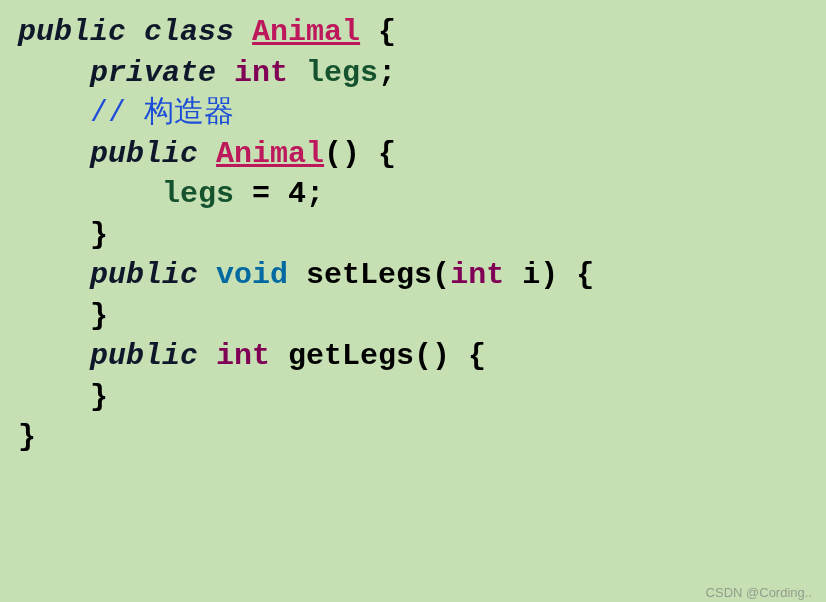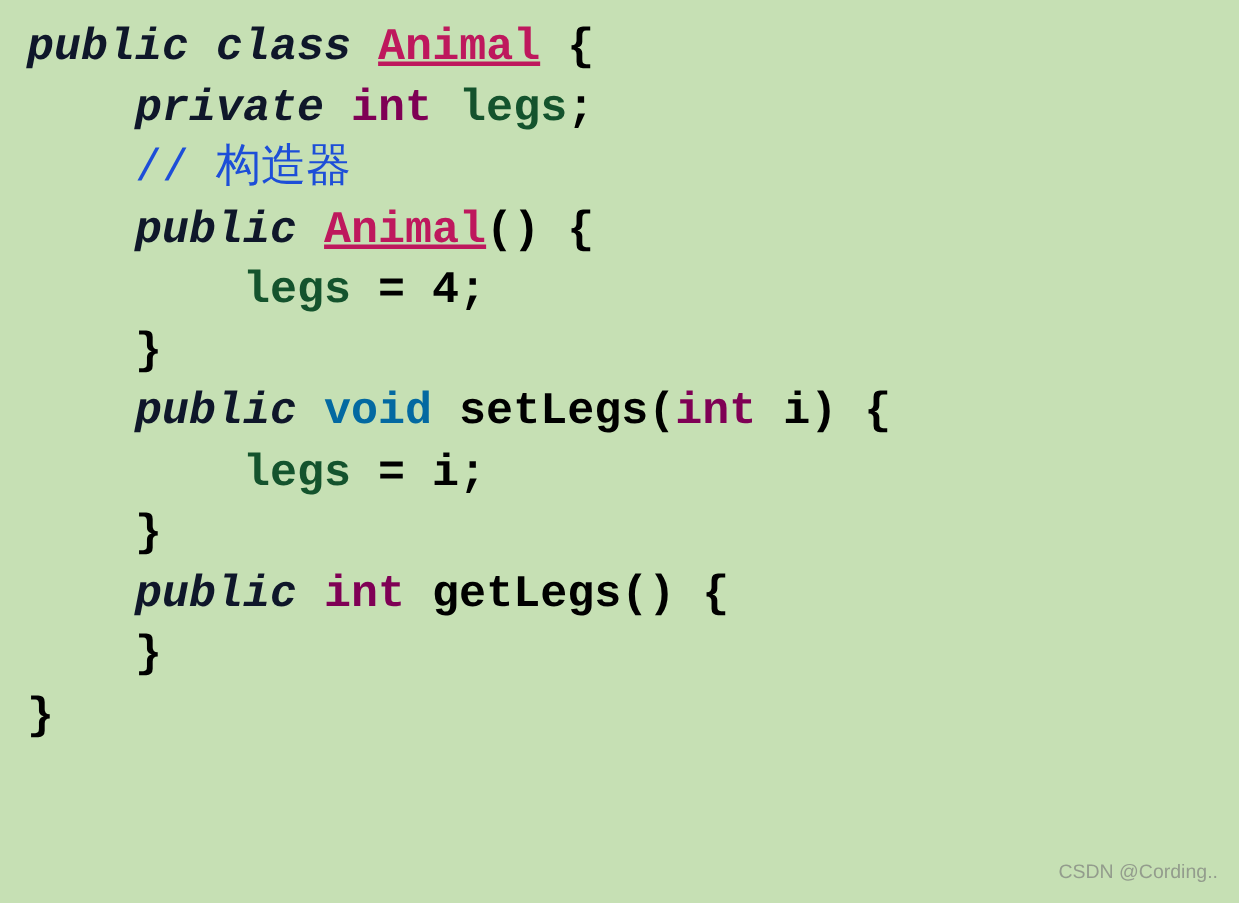--- a/index.html
+++ b/index.html
@@ -53,21 +53,21 @@
     }
     .num {
       color: #000000;
     }
     .comment {
       color: #1d4ed8;
       font-weight: normal;
     }
     .watermark {
       position: absolute;
-      bottom: 12px;
+      bottom: 0;
       right: 14px;
       font-size: 13px;
       font-weight: normal;
       color: rgba(120,120,120,0.65);
       font-family: Arial, sans-serif;
     }
     .indent1 { padding-left: 72px; display: inline-block; }
     .indent2 { padding-left: 144px; display: inline-block; }
   </style>
 </head>
@@ -82,21 +82,20 @@
 <div class="line"><span class="indent1"></span><span class="comment">// 构造器</span></div>
 
 <div class="line"><span class="indent1"></span><span class="keyword">public</span> <span class="classname">Animal</span><span class="punct">() {</span></div>
 
 <div class="line"><span class="indent2"></span><span class="var">legs</span><span class="punct"> = </span><span class="num">4</span><span class="punct">;</span></div>
 
 <div class="line"><span class="indent1"></span><span class="punct">}</span></div>
 
 <div class="line"><span class="indent1"></span><span class="keyword">public</span> <span class="void">void</span> <span class="method">setLegs</span><span class="punct">(</span><span class="int">int</span><span class="param"> i</span><span class="punct">) {</span></div>
 
-<div class="line"><span class="indent2"></span><span class="var">legs</span><span class="punct"> = </span><span class="param">i</span><span class="punct">;</span></div>
 
 <div class="line"><span class="indent1"></span><span class="punct">}</span></div>
 
 <div class="line"><span class="indent1"></span><span class="keyword">public</span> <span class="int">int</span> <span class="method">getLegs</span><span class="punct">() {</span></div>
 
 
 <div class="line"><span class="indent1"></span><span class="punct">}</span></div>
 
 <div class="line"><span class="punct">}</span></div>
 

